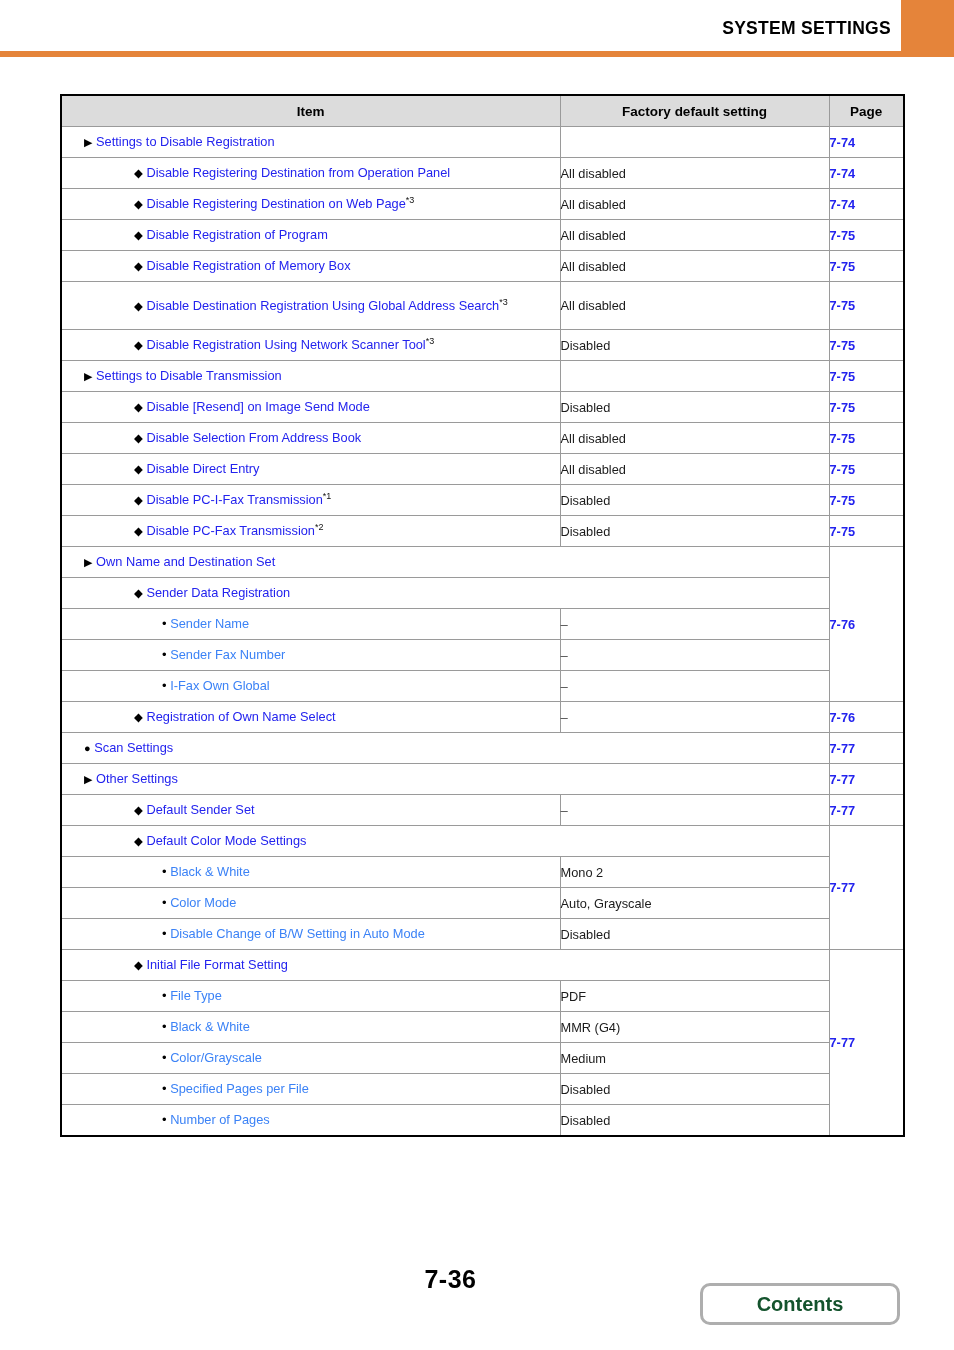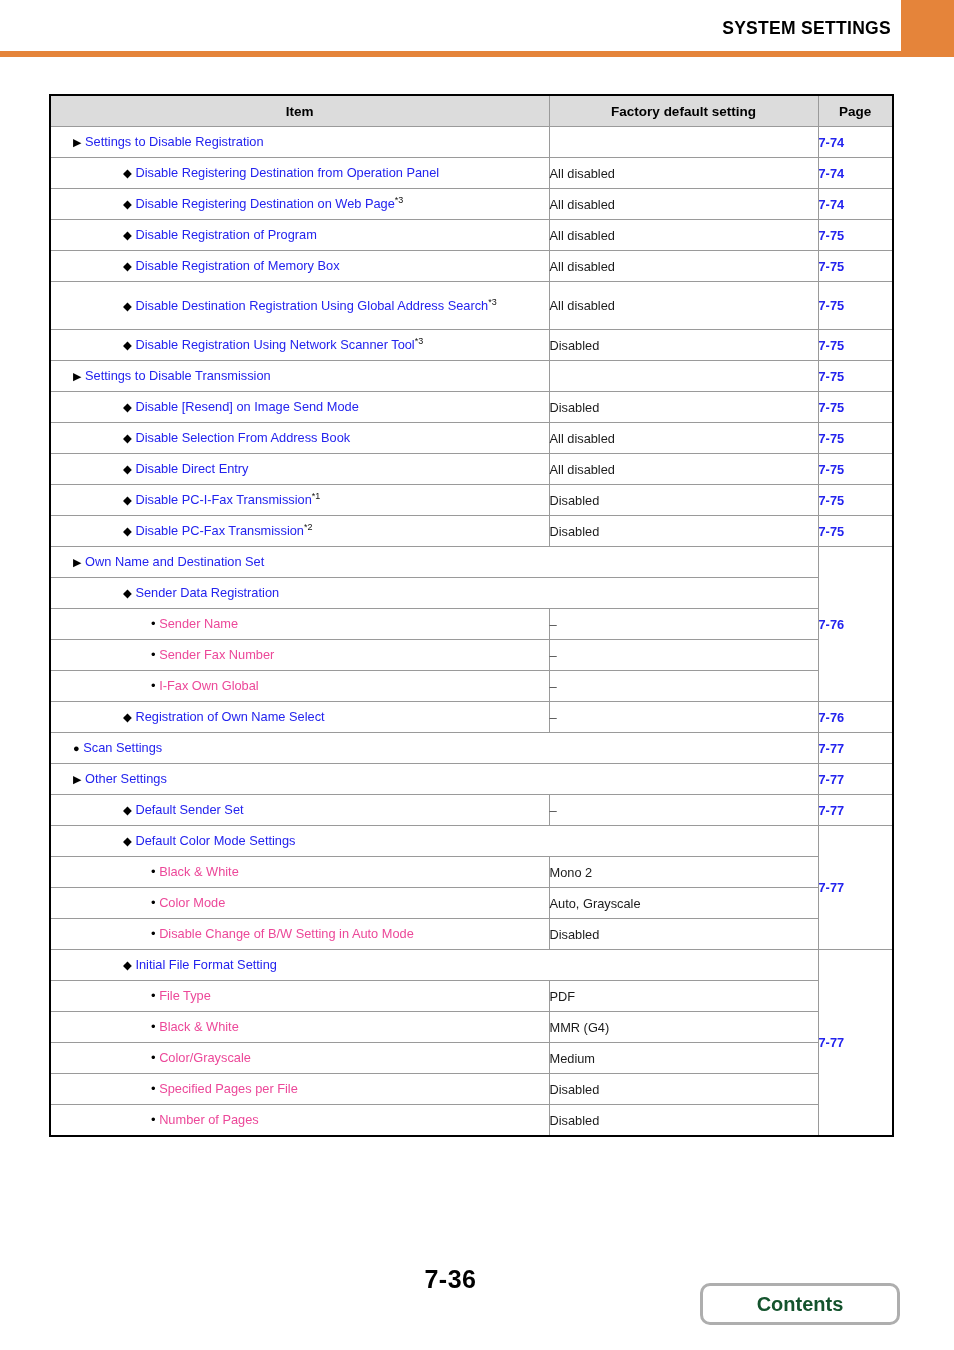--- a/index.html
+++ b/index.html
@@ -45,21 +45,21 @@
     left: 0;
     top: 51px;
     width: 954px;
     height: 6px;
     background: #e5843a;
   }
 
   
   .table-wrap {
     position: absolute;
-    left: 49px;
+    left: 60px;
     top: 94px;
     width: 845px;
   }
   table.settings {
     width: 845px;
     border-collapse: collapse;
     table-layout: fixed;
     border: 2px solid #000000;
   }
   table.settings td, table.settings th {
@@ -106,21 +106,21 @@
   .bul-tri   { font-size: 11px; }
   .bul-dia   { font-size: 11.5px; }
   .bul-circ  { font-size: 11px; }
   .bul-dot   { font-size: 13px; }
 
   .link {
     color: #2323ee;
     font-size: 12.8px;
   }
   .plain {
-    color: #ec4899;
+    color: #3b82f6;
     font-size: 12.8px;
   }
   sup.fn {
     color: #111111;
     font-size: 9px;
     vertical-align: super;
     line-height: 0;
   }
 
   td.fact {

